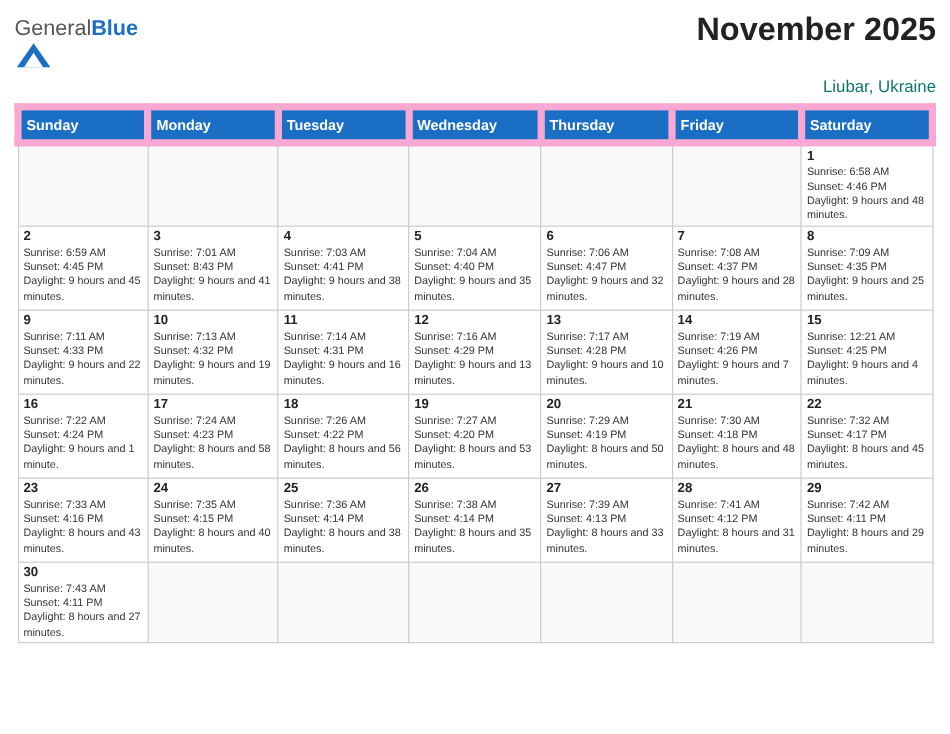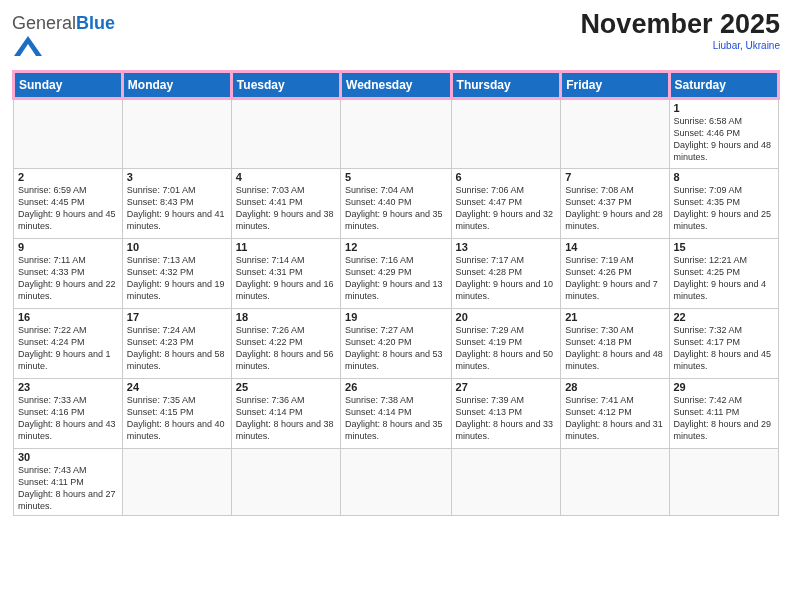--- a/index.html
+++ b/index.html
@@ -43,36 +43,37 @@
     .title-area {
       text-align: right;
     }
     .month-title {
       font-size: 27px;
       font-weight: bold;
       color: #222;
       line-height: 1.1;
     }
     .location {
-      font-size: 10px;
-      color: #1d4ed8;
+      font-size: 14px;
+      color: #0f766e;
+      margin-top: 24px;
     }
     .calendar {
       width: 100%;
       border-collapse: collapse;
       border: 1px solid #ccc;
     }
     .calendar th {
       background: #1a6fc4;
       color: #fff;
       font-size: 12px;
       font-weight: bold;
       padding: 5px 4px;
       text-align: left;
-      border: 3px solid #f9a8d4;
+      border: 6px solid #f9a8d4;
     }
     .calendar td {
       border: 1px solid #ccc;
       vertical-align: top;
       padding: 2px 4px;
       width: 113px;
       min-height: 70px;
       height: 70px;
       font-size: 9.5px;
       color: #333;

